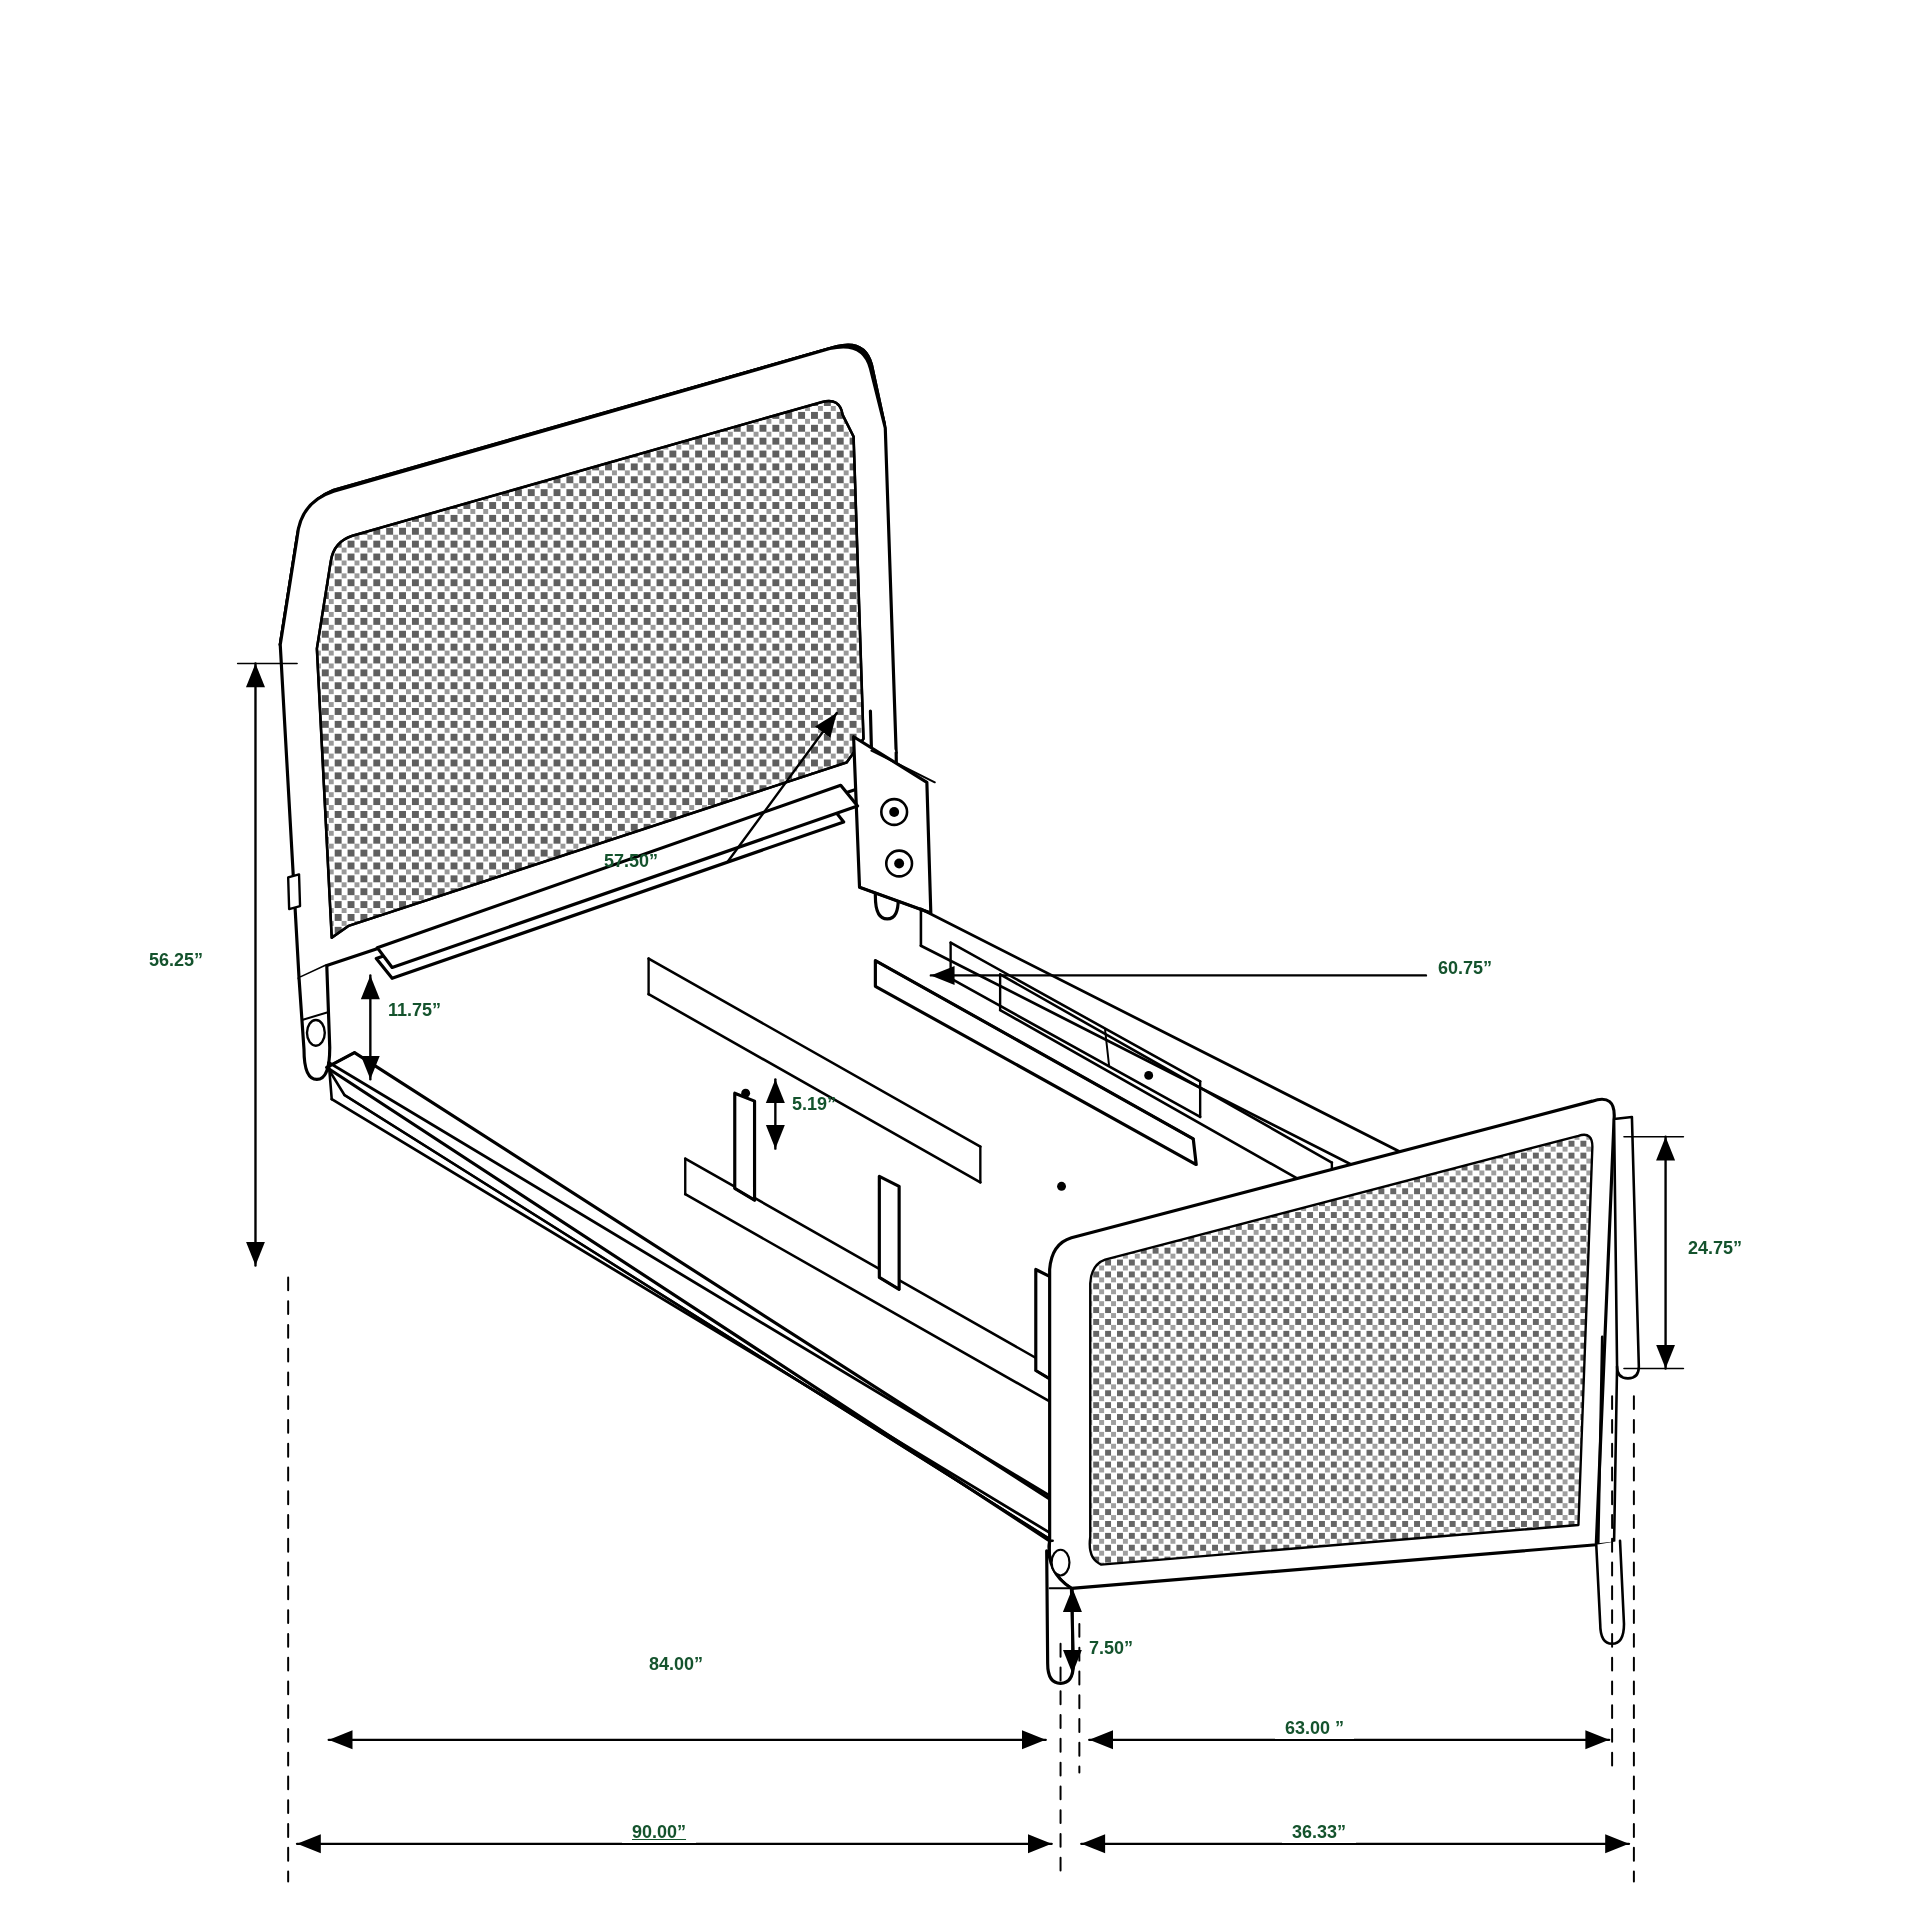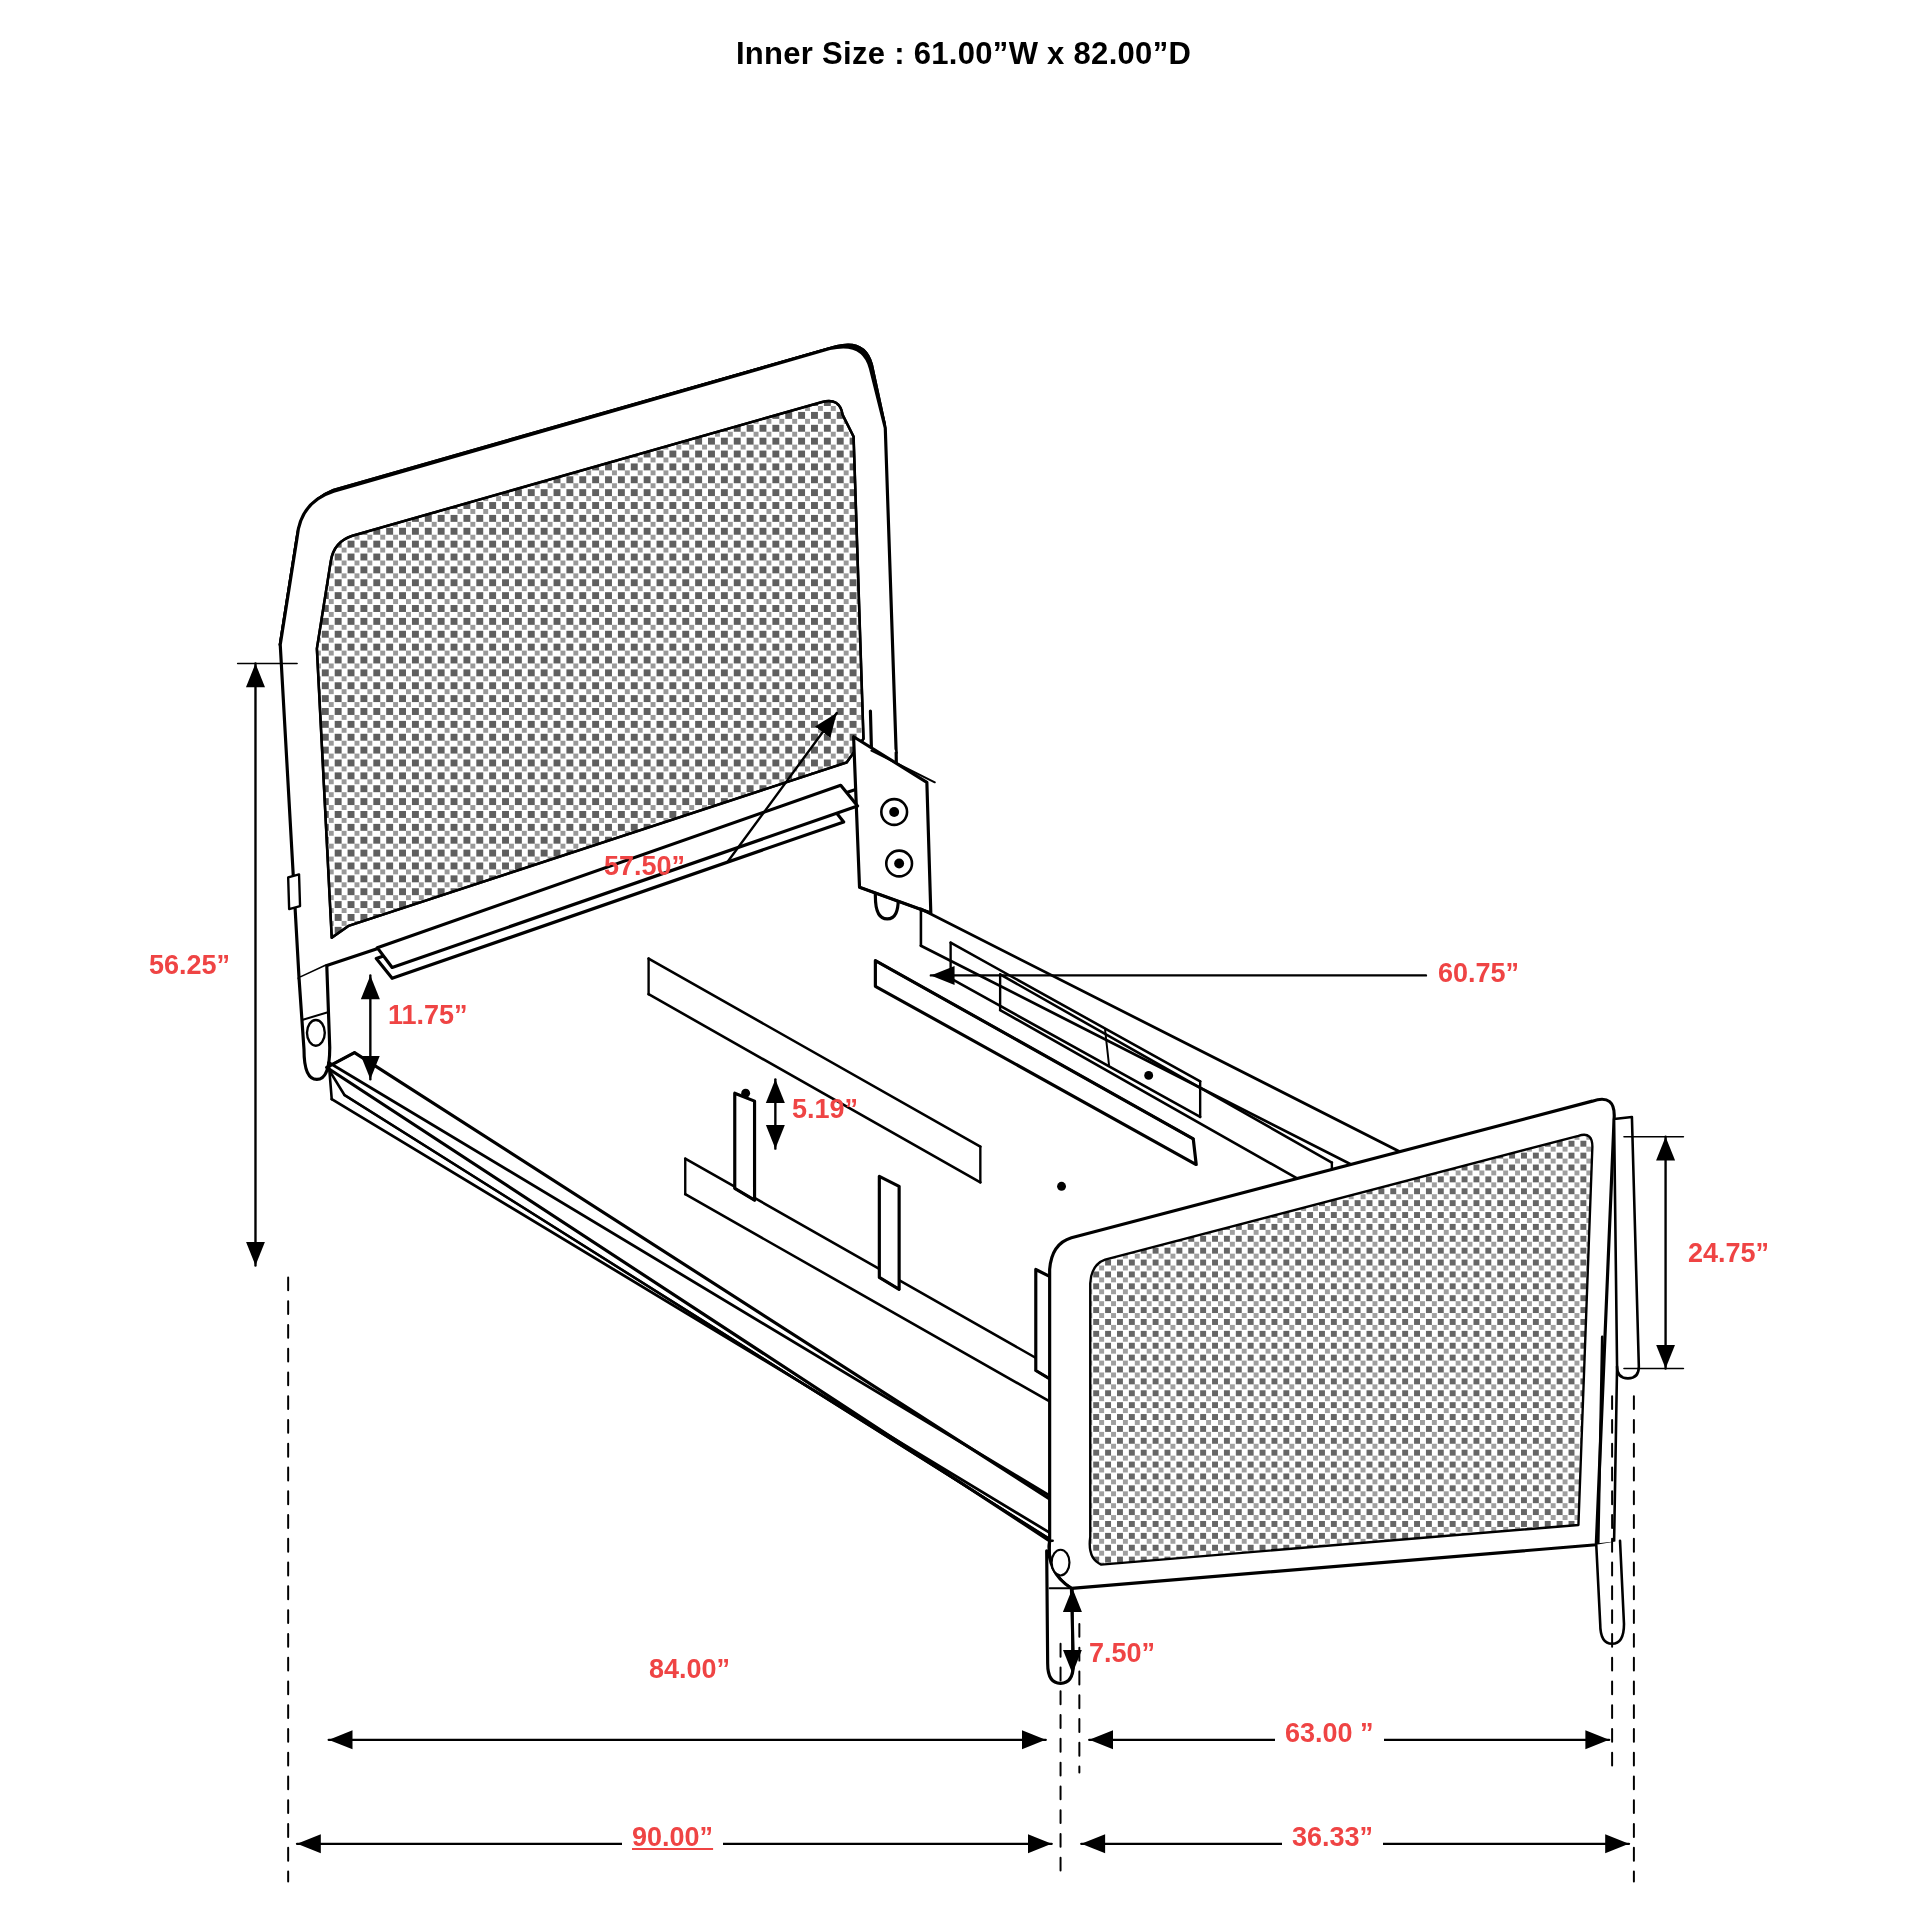--- a/index.html
+++ b/index.html
@@ -32,32 +32,31 @@
     letter-spacing: 0.3px;
   }
   svg.drawing {
     position: absolute;
     left: 0; top: 0;
     width: 1927px;
     height: 1927px;
   }
   .dimlabel {
     position: absolute;
-    font-size: 27px;
+    font-size: 18px;
     font-weight: bold;
     white-space: nowrap;
-    color: #ef4444;
+    color: #14532d;
   }
 </style>
 </head>
 <body>
 
 <div id="stage">
 
-  <div class="title">Inner Size : 61.00”W x 82.00”D</div>
 
   <svg class="drawing" viewBox="0 0 1946 1946">
     <defs>
       <pattern id="cane" width="13" height="13" patternUnits="userSpaceOnUse" patternTransform="rotate(0)">
         <rect width="13" height="13" fill="#ffffff"></rect>
         <rect x="0" y="0" width="7" height="7" fill="#5f5f5f"></rect>
         <rect x="7" y="7" width="5" height="5" fill="#9a9a9a"></rect>
       </pattern>
       <pattern id="cane2" width="12" height="12" patternUnits="userSpaceOnUse">
         <rect width="12" height="12" fill="#ffffff"></rect>

